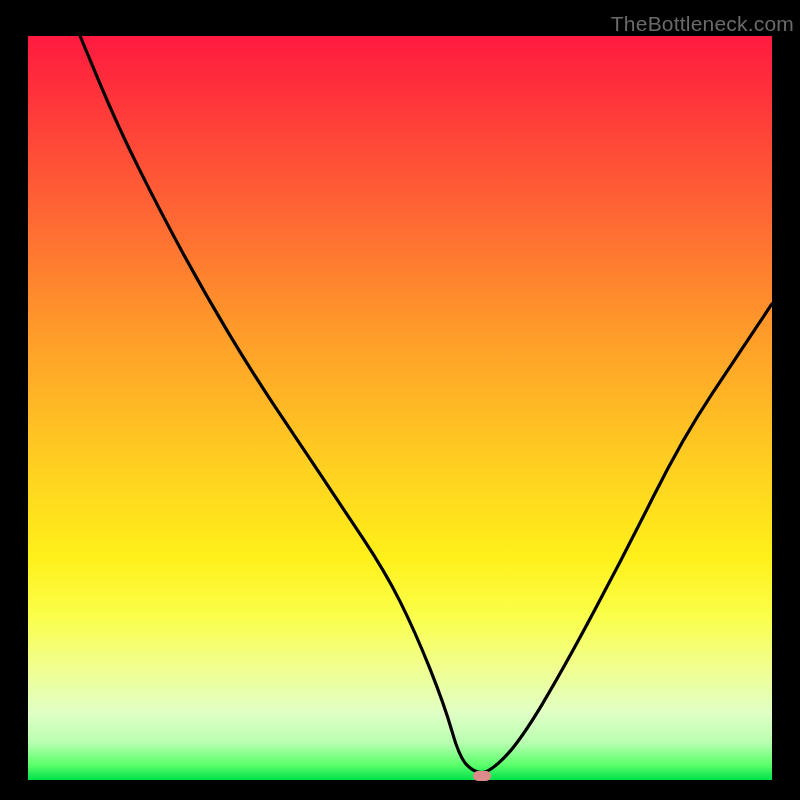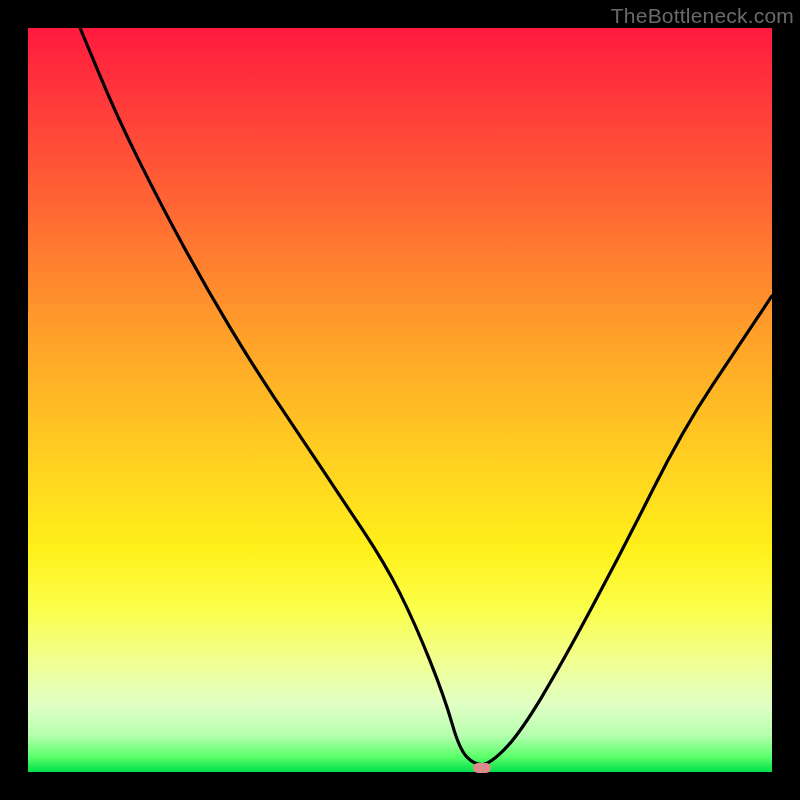--- a/index.html
+++ b/index.html
@@ -6,21 +6,21 @@
     margin: 0;
     padding: 0;
     background: #000;
     width: 800px;
     height: 800px;
     position: relative;
     font-family: Arial, sans-serif;
   }
   .chart-container {
     position: absolute;
-    top: 0;
+    top: 8px;
     left: 0;
     width: 800px;
     height: 656px;
   }
   .plot-area {
     position: absolute;
     left: 28px;
     top: 28px;
     width: 744px;
     height: 744px;

